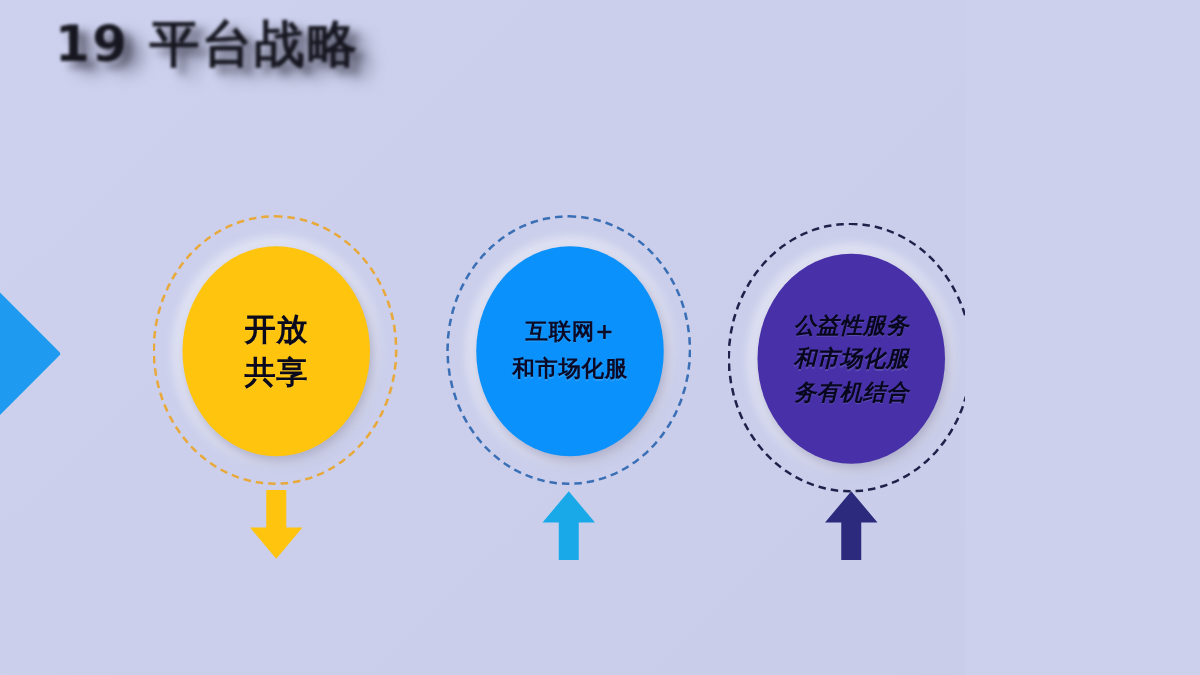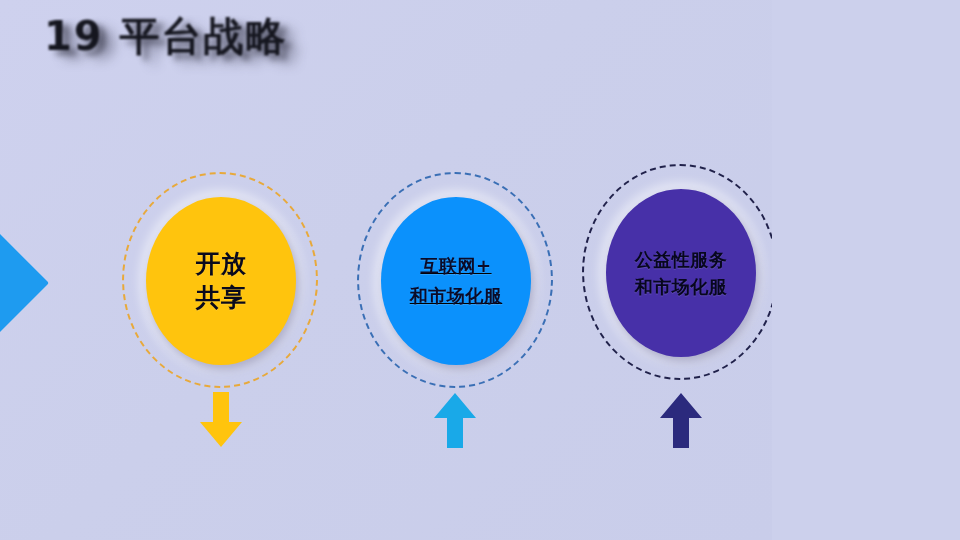--- a/index.html
+++ b/index.html
@@ -121,25 +121,25 @@
 
   
   #node-open { left: 122px; top: 172px; }
   #node-open .ring { border-color: #e8a93a; }
   #node-open .disc { background: #ffc40d; }
   #node-open .disc-label { font-size: 25px; line-height: 34px; }
 
   
   #node-internet { left: 357px; top: 172px; }
   #node-internet .ring { border-color: #3a6fb5; }
-  #node-internet .disc { background: #0b91fc; text-decoration: underline; }
+  #node-internet .disc { background: #0b91fc; }
   #node-internet .disc-label { font-size: 18px; line-height: 30px; color: #0b0b28; }
 
   
-  #node-public { left: 582px; top: 164px; }
+  #node-public { left: 582px; top: 178px; font-style: italic; }
   #node-public .ring { border-color: #20214a; }
   #node-public .disc { background: #4730a8; }
   #node-public .disc-label { font-size: 18px; line-height: 27px; color: #07071e; }
 
   
   .arrow {
     position: absolute;
     width: 46px;
     height: 56px;
   }
@@ -249,20 +249,21 @@
       <div class="disc-label">和市场化服</div>
     </div>
   </div>
 
   <div class="node" id="node-public">
     <div class="ring"></div>
     <div class="halo"></div>
     <div class="disc">
       <div class="disc-label">公益性服务</div>
       <div class="disc-label">和市场化服</div>
+      <div class="disc-label">务有机结合</div>
     </div>
   </div>
 
   <div class="arrow" id="arrow-down-open">
     <svg viewBox="0 0 46 56" xmlns="http://www.w3.org/2000/svg" aria-hidden="true">
       <polygon points="15,0 31,0 31,30 44,30 23,55 2,30 15,30" fill="#ffc40d"></polygon>
     </svg>
   </div>
 
   <div class="arrow" id="arrow-up-internet">

